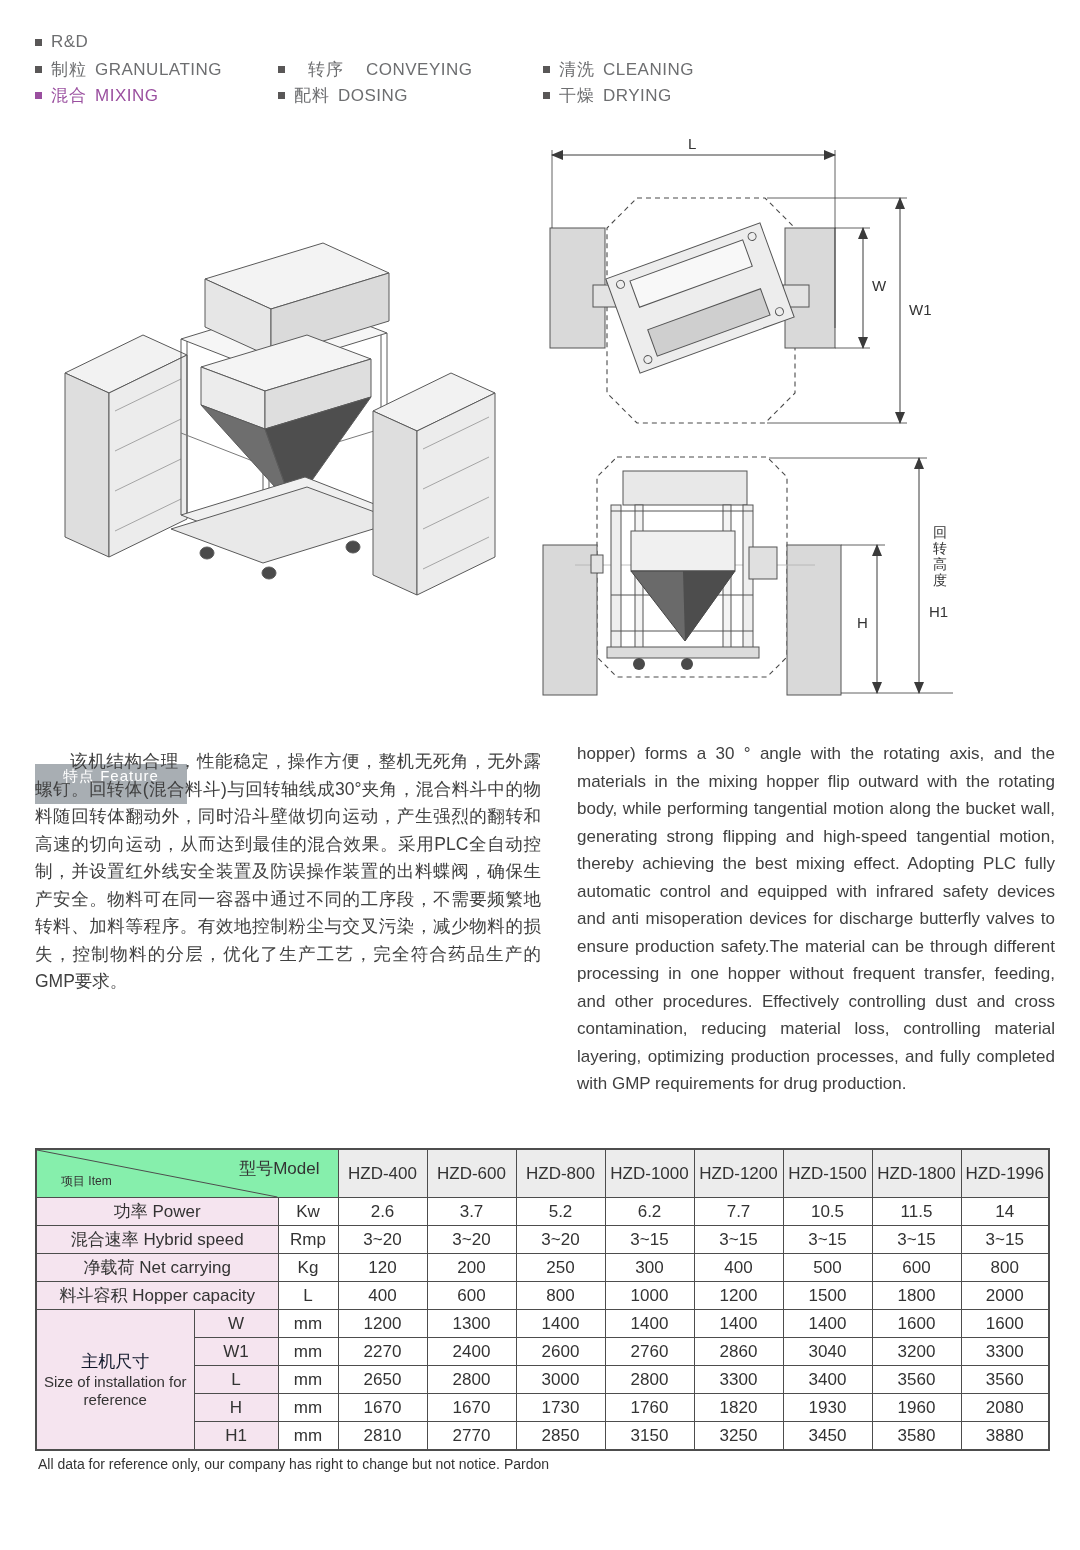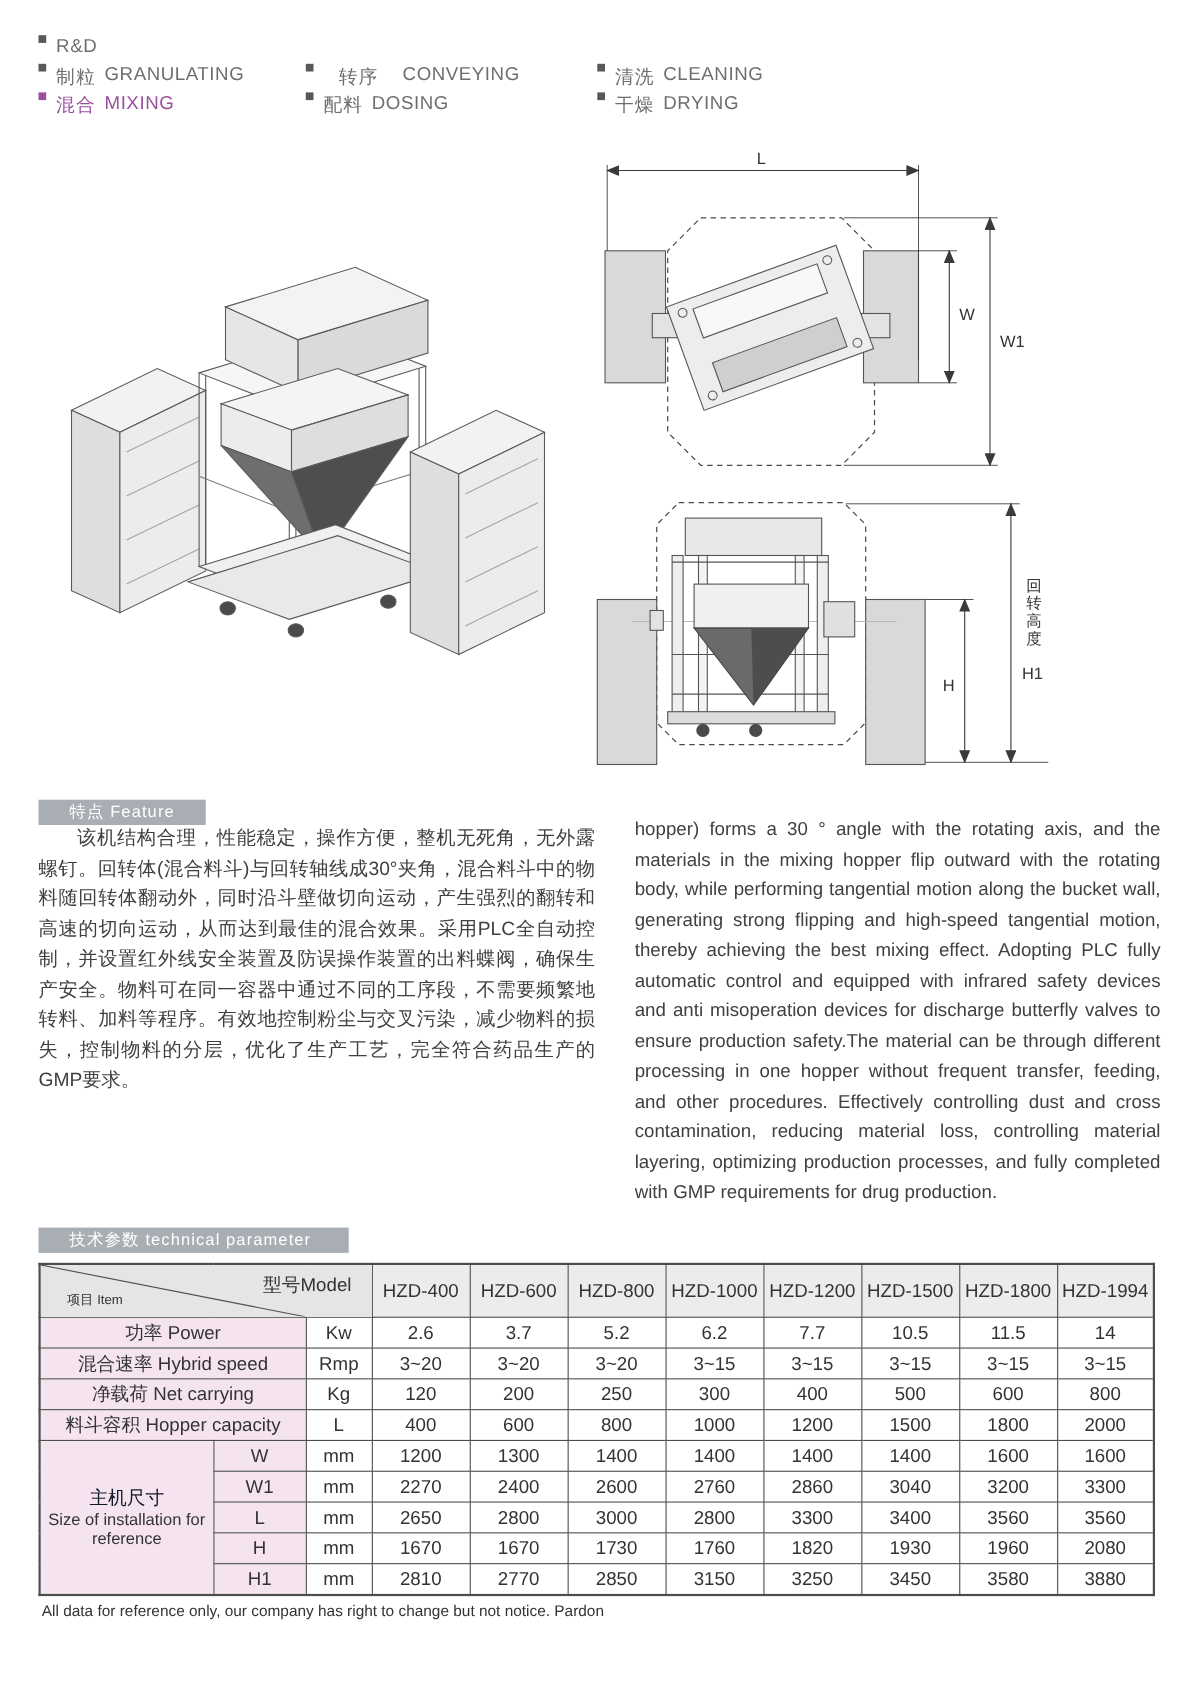--- a/index.html
+++ b/index.html
@@ -1,41 +1,41 @@
 <!DOCTYPE html>
 <html><head>
 <meta charset="utf-8">
 <style>
   html,body{margin:0;padding:0;background:#fff;}
   .page{position:relative;width:1080px;height:1550px;background:#fff;overflow:hidden;
         font-family:"Liberation Sans","DejaVu Sans",sans-serif;color:#58595b;}
   
-  .hdr-item{position:absolute;display:flex;font-size:17px;color:#6d6e70;white-space:nowrap;}
+  .hdr-item{position:absolute;display:flex;align-items:center;font-size:17px;color:#6d6e70;white-space:nowrap;}
   .hdr-item .bullet{width:7px;height:7px;background:#595757;margin-right:9px;flex:0 0 auto;}
   .hdr-item .zh{margin-right:8px;letter-spacing:1px;}
   .hdr-item .en{letter-spacing:0.5px;}
   .hdr-item.active{color:#9a4f9f;}
   .hdr-item.active .bullet{background:#9a4f9f;}
   
-  .section-bar{position:absolute;background:#a8aeb3;color:#fff;font-size:15px;line-height:23px;height:23px;
-               padding-left:28px;box-sizing:border-box;letter-spacing:1px;}
+  .section-bar{position:absolute;background:#a8aeb3;color:#fff;font-size:15px;line-height:23px;height:40px;
+               padding-left:28px;box-sizing:border-box;letter-spacing:1px;margin-top:37px;}
   
   .col-text{position:absolute;text-align:justify;color:#404040;}
   .col-text p{margin:0 0 8px 0;}
   .zh-para{font-size:17.5px;line-height:27.5px;text-indent:2em;}
   .en-para{font-size:17px;line-height:27.5px;text-indent:2em;}
   .en-para-right{font-size:17px;line-height:27.5px;}
   
   .params-table{border-collapse:collapse;table-layout:fixed;width:1013px;border:2px solid #4d4d4d;}
   .params-table th,.params-table td{border:1px solid #4d4d4d;text-align:center;vertical-align:middle;
       font-size:17px;color:#333;font-weight:normal;padding:0;overflow:hidden;}
   .params-table thead th{height:47px;background:#ececec;}
   .params-table td{height:27px;background:#fff;}
   .params-table td.lab{background:#f5e4ef;}
-  .params-table th.corner{background:#e5e5e5;position:relative;}
+  .params-table th.corner{background:#86efac;position:relative;}
   .corner-model{position:absolute;top:7px;right:18px;font-size:17px;color:#333;}
   .corner-item{position:absolute;bottom:7px;left:24px;font-size:12px;color:#333;}
   .corner-svg{position:absolute;left:0;top:0;width:100%;height:100%;}
   td.merged .zh{font-size:17px;color:#0f172a;}
   td.merged .en{font-size:15px;line-height:18px;color:#333;padding:0 4px;}
   
   .footer-note{position:absolute;color:#333;}
   .footer-note .l1{font-size:13.5px;line-height:16px;letter-spacing:0.3px;}
   .footer-note .l2{font-size:14px;line-height:17px;}
   
@@ -254,21 +254,21 @@
             <span class="corner-model">型号Model</span>
             <span class="corner-item">项目 Item</span>
           </th>
         <th>HZD-400</th>
             <th>HZD-600</th>
             <th>HZD-800</th>
             <th>HZD-1000</th>
             <th>HZD-1200</th>
             <th>HZD-1500</th>
             <th>HZD-1800</th>
-            <th>HZD-1994</th>
+            <th>HZD-1996</th>
           </tr>
       </thead>
       <tbody>
           <tr>
             <td class="lab" colspan="2">功率 Power</td>
             <td class="unit">Kw</td>
             <td class="val">2.6</td>
             <td class="val">3.7</td>
             <td class="val">5.2</td>
             <td class="val">6.2</td>

